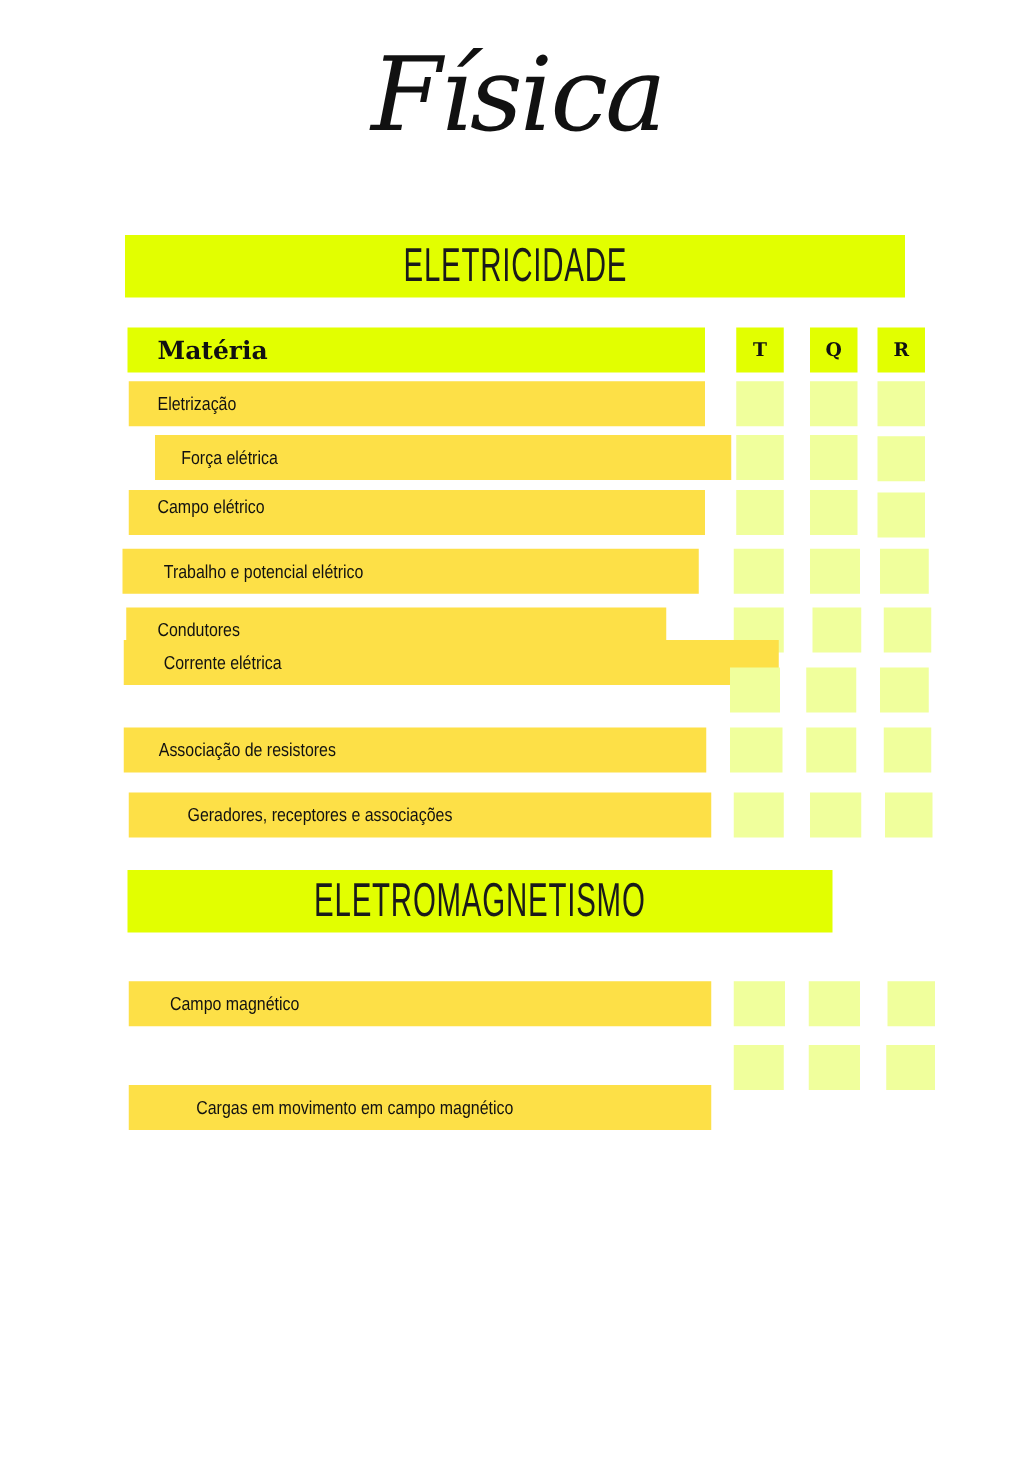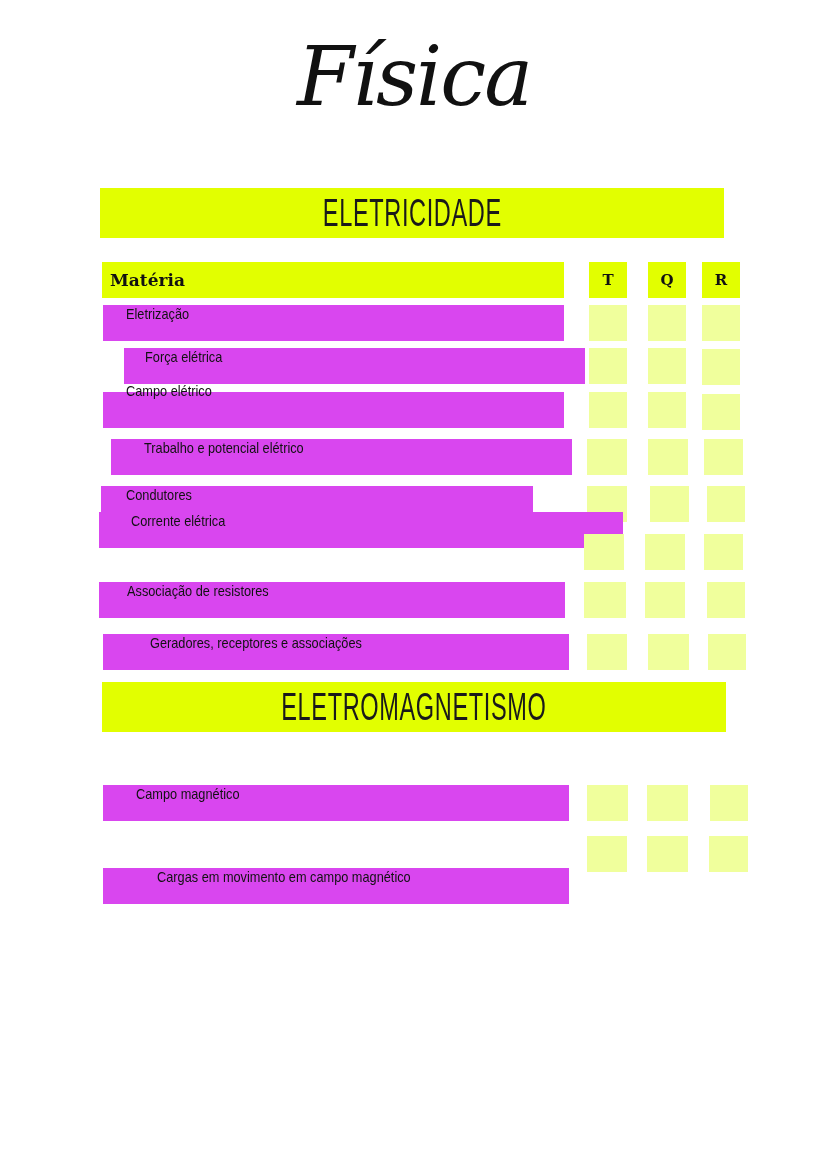--- a/index.html
+++ b/index.html
@@ -14,26 +14,26 @@
       background: #e2ff00; height: 50px;
       display: flex; align-items: center; justify-content: center;
     }
     .section-bar span {
       font-family: "Liberation Sans Narrow", "Liberation Sans", sans-serif;
       font-size: 38px; color: #1a1a1a; transform: scaleX(0.62); display: inline-block;
       letter-spacing: 1px; font-weight: normal;
     }
     .hdr { background: #e2ff00; height: 36px; display: flex; align-items: center; }
     .hdr-label {
-      font-family: "DejaVu Serif", serif; font-weight: bold; font-size: 17px; color: #111;
-      padding-left: 8px;
+      font-family: "DejaVu Serif", serif; font-weight: bold; font-size: 20px; color: #111;
+      padding-left: 24px;
     }
     .hdr-cell { background: #e2ff00; height: 36px; display: flex; align-items: center; justify-content: center;
       font-family: "DejaVu Serif", serif; font-weight: bold; font-size: 15px; color: #111; }
-    .row { background: #d946ef; height: 36px; display: flex; }
+    .row { background: #fde047; height: 36px; display: flex; align-items: center; }
     .row-label { font-family: "Liberation Sans Narrow", "Liberation Sans", sans-serif; font-size: 15px; color: #111;
       transform: scaleX(0.85); transform-origin: left center; white-space: nowrap; }
     .cell { background: #f0ff9c; height: 36px; }
   </style>
 </head>
 <body>
 
 <div class="abs title">Física</div>
 
 <div class="abs section-bar" style="left:100px; top:188px; width:624px;">
@@ -61,21 +61,21 @@
 <div class="abs cell" style="left:648px; top:348px; width:38px;"></div>
 <div class="abs cell" style="left:702px; top:349px; width:38px;"></div>
 
 <div class="abs row" style="left:103px; top:392px; width:461px;">
   <span class="row-label" style="margin-left:23px; margin-top:-10px;">Campo elétrico</span>
 </div>
 <div class="abs cell" style="left:589px; top:392px; width:38px;"></div>
 <div class="abs cell" style="left:648px; top:392px; width:38px;"></div>
 <div class="abs cell" style="left:702px; top:394px; width:38px;"></div>
 
-<div class="abs row" style="left:111px; top:439px; width:461px;">
+<div class="abs row" style="left:98px; top:439px; width:461px;">
   <span class="row-label" style="margin-left:33px;">Trabalho e potencial elétrico</span>
 </div>
 <div class="abs cell" style="left:587px; top:439px; width:40px;"></div>
 <div class="abs cell" style="left:648px; top:439px; width:40px;"></div>
 <div class="abs cell" style="left:704px; top:439px; width:39px;"></div>
 
 <div class="abs row" style="left:101px; top:486px; width:432px;">
   <span class="row-label" style="margin-left:25px;">Condutores</span>
 </div>
 <div class="abs cell" style="left:587px; top:486px; width:40px;"></div>
@@ -96,21 +96,21 @@
 <div class="abs cell" style="left:645px; top:582px; width:40px;"></div>
 <div class="abs cell" style="left:707px; top:582px; width:38px;"></div>
 
 <div class="abs row" style="left:103px; top:634px; width:466px;">
   <span class="row-label" style="margin-left:47px;">Geradores, receptores e associações</span>
 </div>
 <div class="abs cell" style="left:587px; top:634px; width:40px;"></div>
 <div class="abs cell" style="left:648px; top:634px; width:41px;"></div>
 <div class="abs cell" style="left:708px; top:634px; width:38px;"></div>
 
-<div class="abs section-bar" style="left:102px; top:682px; width:624px;align-items:center;">
+<div class="abs section-bar" style="left:102px; top:696px; width:564px;align-items:center;">
   <span>ELETROMAGNETISMO</span>
 </div>
 
 <div class="abs row" style="left:103px; top:785px; width:466px;">
   <span class="row-label" style="margin-left:33px;">Campo magnético</span>
 </div>
 <div class="abs cell" style="left:587px; top:785px; width:41px;"></div>
 <div class="abs cell" style="left:647px; top:785px; width:41px;"></div>
 <div class="abs cell" style="left:710px; top:785px; width:38px;"></div>
 

